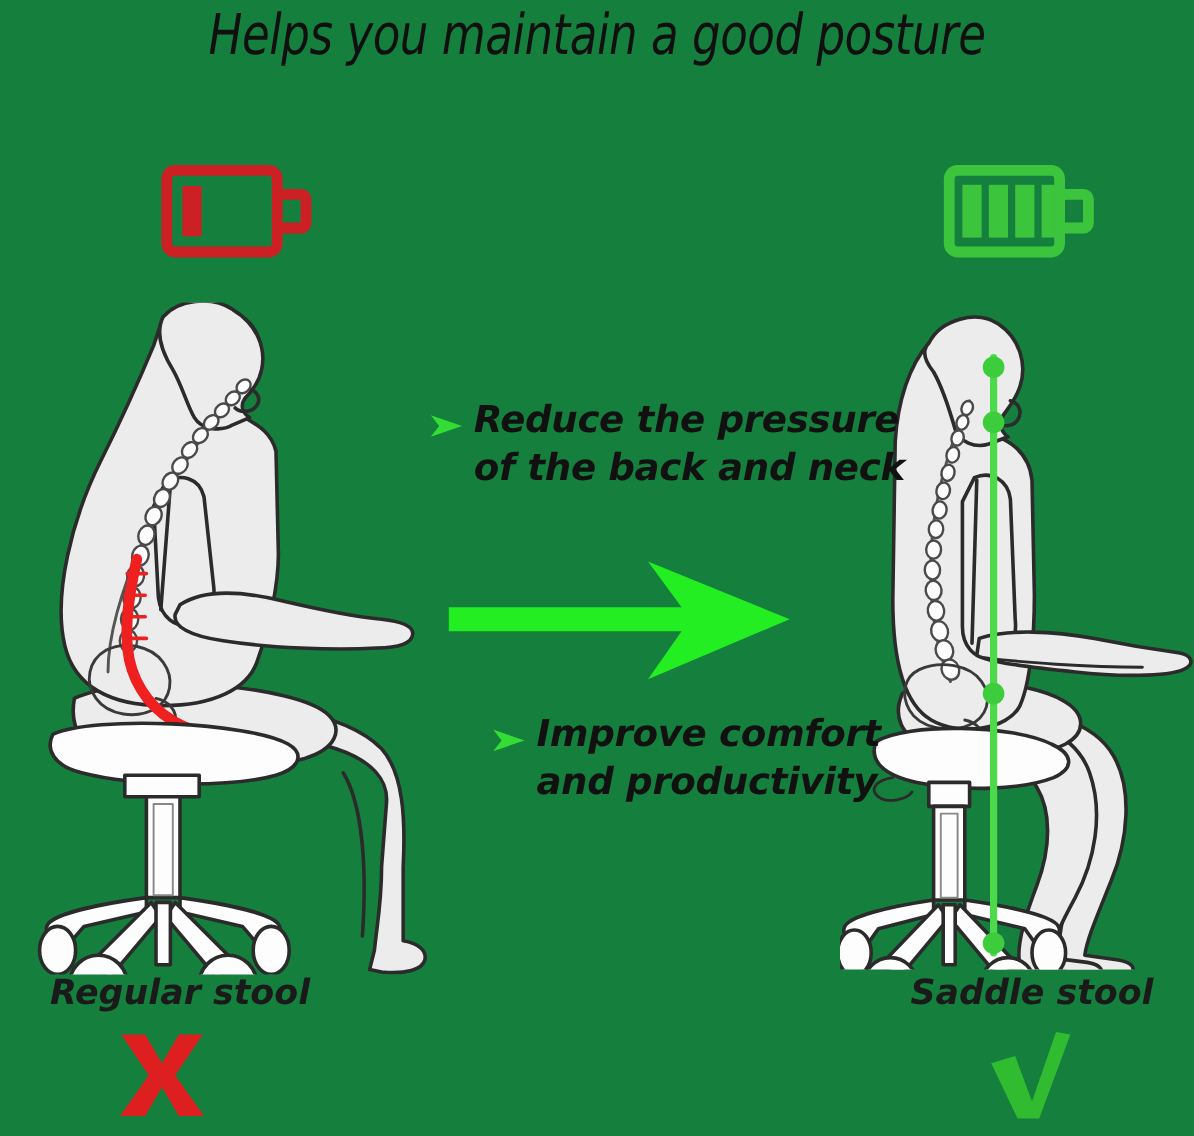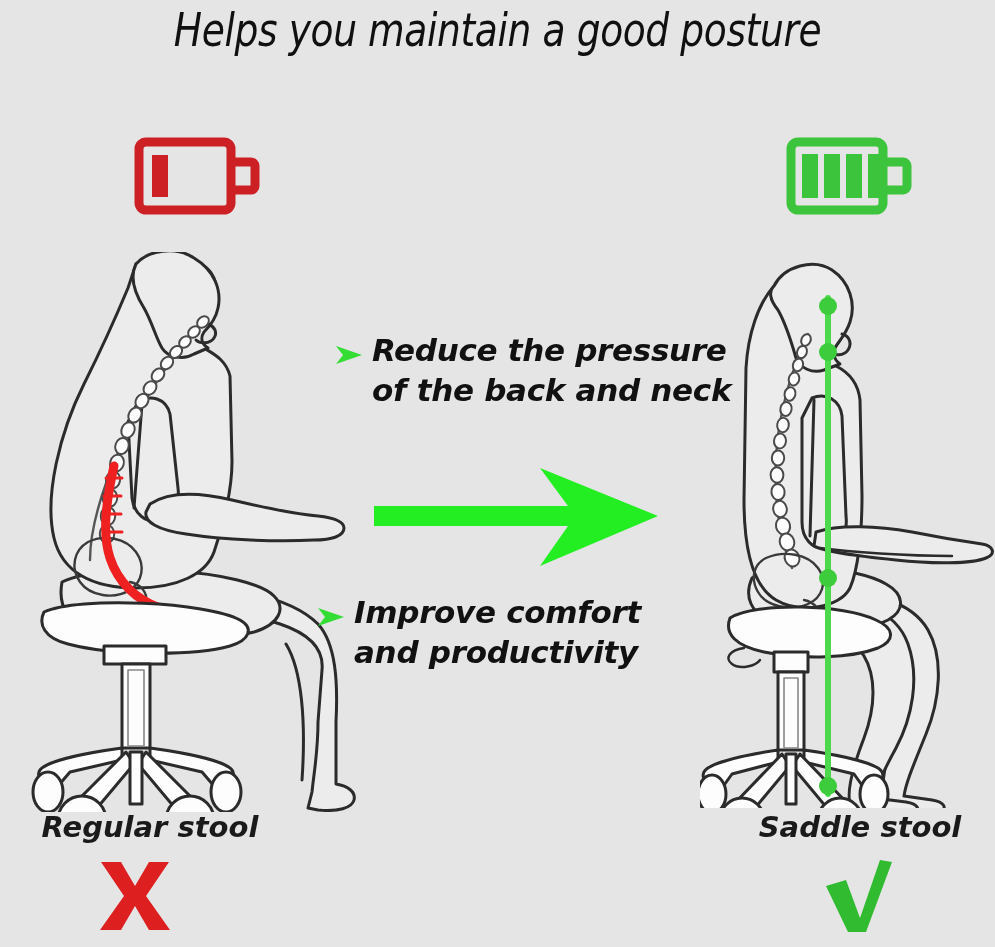--- a/index.html
+++ b/index.html
@@ -2,21 +2,21 @@
 <html><head>
 <meta charset="utf-8">
 <style>
   html,body{margin:0;padding:0;background:#ffffff;}
   body{
     width:995px;height:947px;
     font-family:"DejaVu Sans", sans-serif;
     overflow:hidden;
     position:relative;
   }
-  #stage{position:relative;width:995px;height:947px;background:#e5e5e5;overflow:hidden;}
+  #stage{position:relative;width:995px;height:947px;background:#15803d;overflow:hidden;}
 
   
   .title{
     position:absolute;left:0;top:2px;width:995px;
     text-align:center;
     font-family:"DejaVu Sans", sans-serif;
     font-style:italic;
     font-weight:400;
     font-size:47px;
     letter-spacing:-0.5px;
@@ -28,21 +28,21 @@
 
   
   .battery{position:absolute;}
   .battery svg{display:block;}
 
   
   .figure{position:absolute;}
   .figure svg{display:block;}
 
   
-  .bullet-block{position:absolute;display:flex;align-items:flex-start;}
+  .bullet-block{position:absolute;display:flex;align-items:flex-start;justify-content:flex-end;}
   .bullet-mark{
     flex:0 0 auto;
     width:30px;height:26px;
     margin-top:12px;margin-right:8px;
   }
   .bullet-text{
     font-family:"DejaVu Sans", sans-serif;
     font-style:italic;
     font-weight:700;
     font-size:31px;
@@ -392,21 +392,21 @@
     <span class="bullet-text">Reduce the pressure
 of the back and neck</span>
   </div>
 
   <div class="big-arrow">
     <svg width="290" height="110" viewBox="0 0 290 110">
       <path d="M2 44 L196 44 L168 6 L286 54 L168 104 L196 64 L2 64 Z" fill="#22ee22"></path>
     </svg>
   </div>
 
-  <div class="bullet-block" style="left:316px;top:592px;width:400px;">
+  <div class="bullet-block" style="left:334px;top:592px;width:400px;">
     <span class="bullet-mark">
       <svg width="30" height="26" viewBox="0 0 30 26">
         <path d="M2 4 L28 13 L2 22 L9 13 Z" fill="#33dd33"></path>
       </svg>
     </span>
     <span class="bullet-text">Improve comfort
 and productivity</span>
   </div>
 
   <div class="caption left">Regular stool</div>

